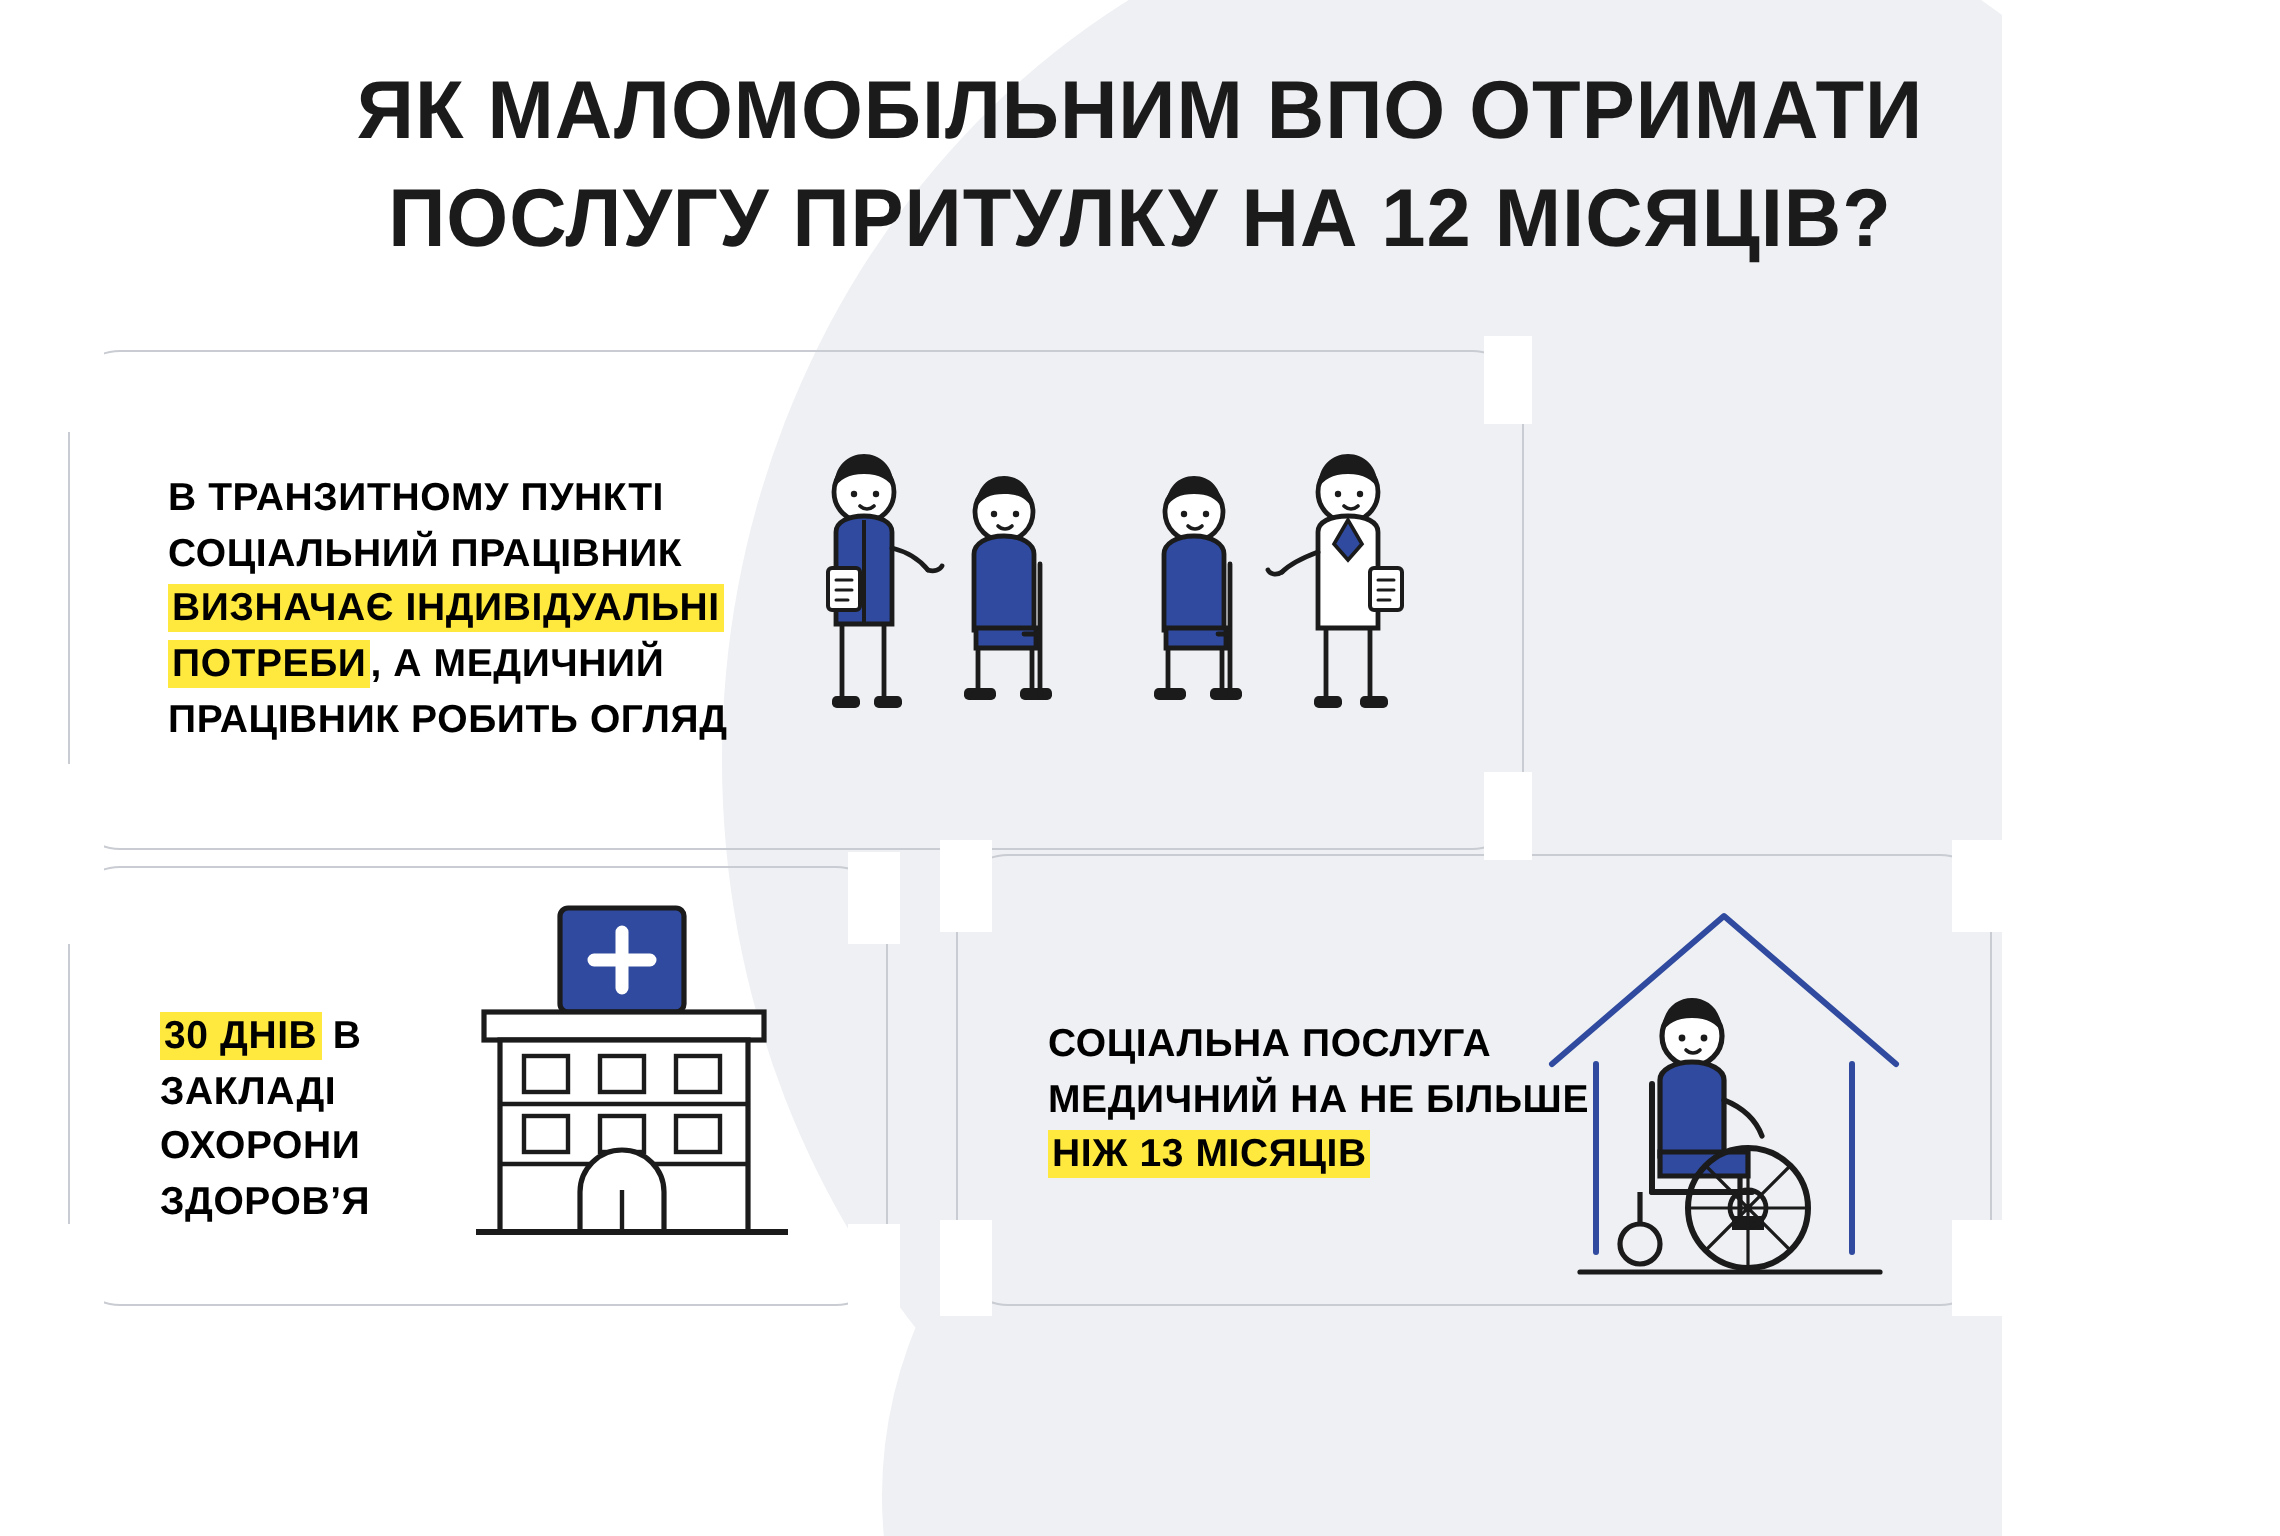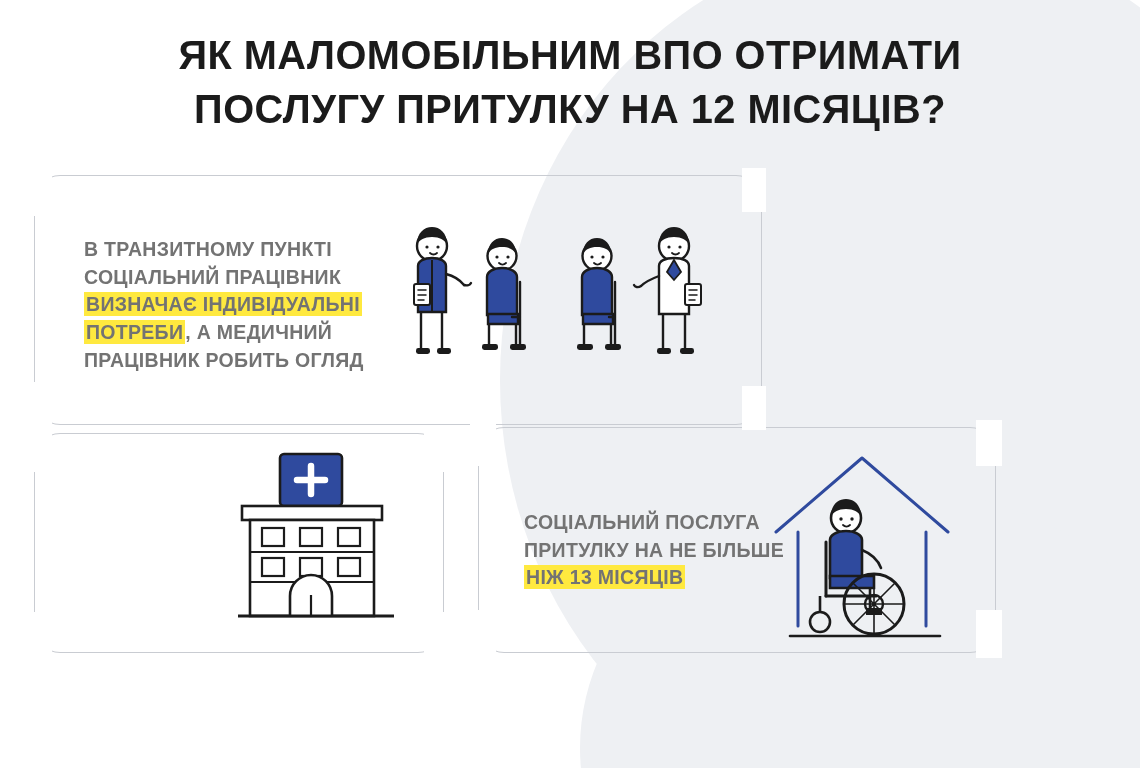--- a/index.html
+++ b/index.html
@@ -10,21 +10,21 @@
   body {
     width: 1140px;
     height: 768px;
     background: #ffffff;
     font-family: "Liberation Sans", sans-serif;
     overflow: hidden;
     position: relative;
   }
   #stage {
     position: relative;
-    width: 1140px;
+    width: 1001px;
     height: 768px;
     background: #ffffff;
     overflow: hidden;
   }
   
   .bg-blob {
     position: absolute;
     right: -180px;
     top: -60px;
     width: 820px;
@@ -83,21 +83,21 @@
 
   
   .mask {
     position: absolute;
     background: #ffffff;
     z-index: 1;
   }
 
   .card-text {
     position: absolute;
-    color: #737373;
+    color: #000000;
     font-weight: 700;
     line-height: 1.42;
     letter-spacing: 0.3px;
   }
   #text-1 {
     left: 84px;
     top: 236px;
     width: 300px;
     font-size: 19.5px;
   }
@@ -230,20 +230,21 @@
         <path d="M297 68h8M297 73h8M297 78h6" stroke="#1b1b1b" stroke-width="1.5" stroke-linecap="round"></path>
       </svg>
     </div>
 
     <div class="card" id="card-2"></div>
     <div class="mask" style="left:28px; top:426px; width:24px; height:46px;"></div>
     <div class="mask" style="left:28px; top:612px; width:24px; height:46px;"></div>
     <div class="mask" style="left:424px; top:426px; width:26px; height:46px;"></div>
     <div class="mask" style="left:424px; top:612px; width:26px; height:46px;"></div>
 
+    <div class="card-text" id="text-2"><span class="hl">30 ДНІВ</span><span> В ЗАКЛАДІ ОХОРОНИ ЗДОРОВ’Я</span></div>
 
     <div class="illus" id="illus-hospital">
       <svg width="186" height="172" viewBox="0 0 186 172" fill="none" xmlns="http://www.w3.org/2000/svg">
 
         <rect x="56" y="2" width="62" height="52" rx="4" fill="#2f4a9e" stroke="#1b1b1b" stroke-width="2.6"></rect>
         <path d="M87 14v28M73 28h28" stroke="#fff" stroke-width="6.5" stroke-linecap="round"></path>
 
         <rect x="18" y="54" width="140" height="14" fill="#fff" stroke="#1b1b1b" stroke-width="2.6"></rect>
 
         <rect x="26" y="68" width="124" height="96" fill="#fff" stroke="#1b1b1b" stroke-width="2.6"></rect>
@@ -264,21 +265,21 @@
         <path d="M14 164h156" stroke="#1b1b1b" stroke-width="3"></path>
       </svg>
     </div>
 
     <div class="card" id="card-3"></div>
     <div class="mask" style="left:470px; top:420px; width:26px; height:46px;"></div>
     <div class="mask" style="left:470px; top:610px; width:26px; height:48px;"></div>
     <div class="mask" style="left:976px; top:420px; width:26px; height:46px;"></div>
     <div class="mask" style="left:976px; top:610px; width:26px; height:48px;"></div>
 
-    <div class="card-text" id="text-3"><span>СОЦІАЛЬНИЙ ПОСЛУГА ПРИТУЛКУ НА НЕ БІЛЬШЕ </span><span class="hl">НІЖ 13 МІСЯЦІВ</span></div>
+    <div class="card-text" id="text-3"><span>СОЦІАЛЬНА ПОСЛУГА МЕДИЧНИЙ НА НЕ БІЛЬШЕ </span><span class="hl">НІЖ 13 МІСЯЦІВ</span></div>
 
     <div class="illus" id="illus-house">
       <svg width="190" height="200" viewBox="0 0 190 200" fill="none" xmlns="http://www.w3.org/2000/svg">
 
         <path d="M6 86L92 12l86 74" stroke="#2f4a9e" stroke-width="3" stroke-linecap="round" stroke-linejoin="round" fill="none"></path>
         <path d="M28 86v94M156 86v94" stroke="#2f4a9e" stroke-width="3" stroke-linecap="round"></path>
 
         <circle cx="76" cy="72" r="15" fill="#fff" stroke="#1b1b1b" stroke-width="2.6"></circle>
         <path d="M61 70c0-11 7-17 15-17s15 6 15 17c-3-4-7-7-15-7s-12 3-15 7z" fill="#1b1b1b"></path>
         <circle cx="71" cy="73" r="1.7" fill="#1b1b1b"></circle>

